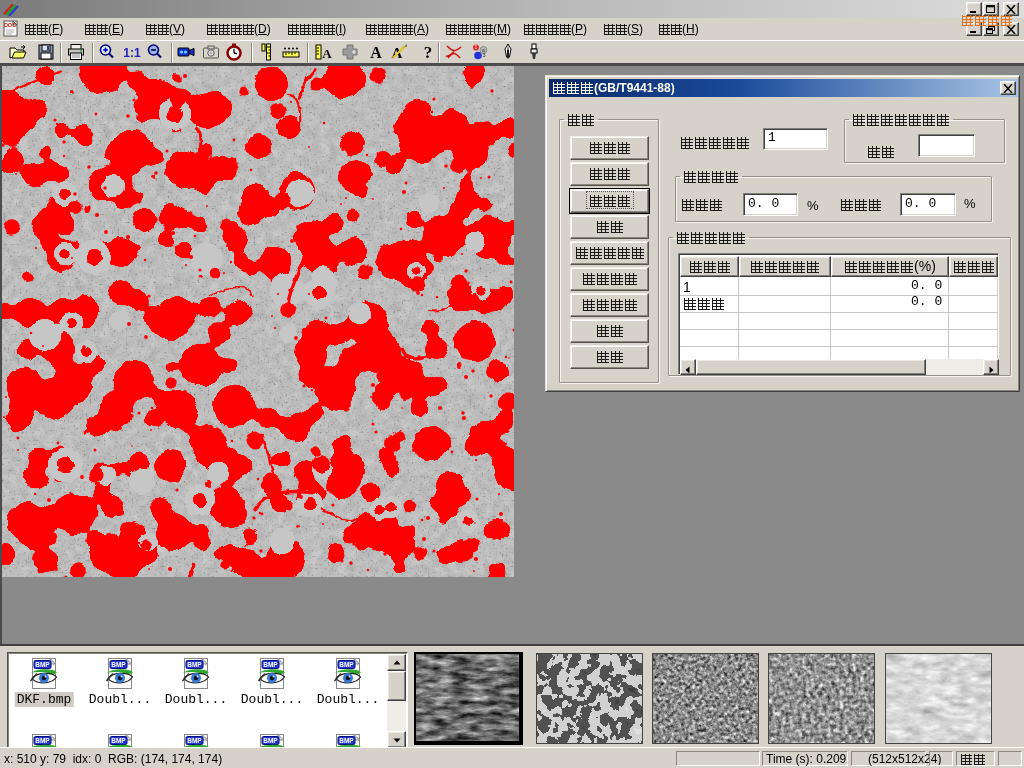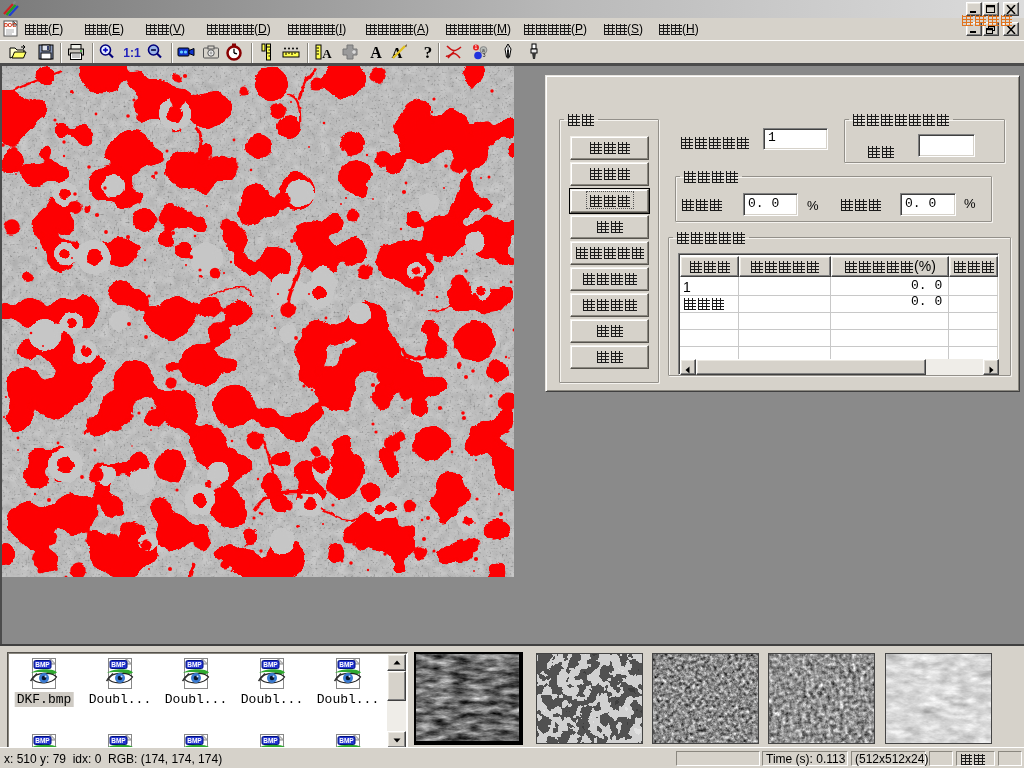--- a/index.html
+++ b/index.html
@@ -1072,20 +1072,28 @@
           <path d="M285 29 Q300 28 298 61" stroke-width="2.2"></path>
           <path d="M192 497 Q185 528 178 538" stroke-width="3.5"></path>
           <path d="M297 33 Q303 11 314 3" stroke-width="3.1"></path>
           <path d="M207 230 Q248 212 250 231" stroke-width="1.6"></path>
         </g>
 </svg></div>
 </div>
 <div class="abs" style="left:545px;top:75px;width:475px;height:317px;background:#d6d2ca;
 border-top:1px solid #e8e5df;border-left:1px solid #e8e5df;border-right:1px solid #404040;border-bottom:1px solid #404040;
 box-shadow:inset 1px 1px 0 #fff,inset -1px -1px 0 #8a877f;z-index:40">
+<div class="abs" style="left:3px;top:3px;width:469px;height:18px;background:linear-gradient(90deg,#0b2a68,#1a4a9a 40%,#a8c4e4);display:flex;align-items:center">
+<span style="margin-left:3px;font-size:12px;font-weight:bold;color:#fff;white-space:nowrap"><i class="cjw"></i><i class="cjw"></i><i class="cjw"></i>(GB/T9441-88)</span>
+<div class="wbtn" style="left:451px;top:2px">
+        <svg width="10" height="9" viewBox="0 0 10 9">
+          <path d="M1 0 L5 4.6 L9 0 M1 9 L5 4.6 L9 9" stroke="#000" stroke-width="1.5" fill="none"></path>
+        </svg>
+      </div>
+</div>
 <fieldset class="gb" style="left:13px;top:35px;width:100px;height:272px;">
       <legend><i class="cjl"></i><i class="cjl"></i></legend>
     </fieldset>
 <div class="btn" style="left:24px;top:60px;width:79px;height:24px;line-height:21px;"><i class="cjl"></i><i class="cjl"></i><i class="cjl"></i></div>
     <div class="btn" style="left:24px;top:86px;width:79px;height:24px;line-height:21px;"><i class="cjl"></i><i class="cjl"></i><i class="cjl"></i></div>
     <div class="btn" style="left:24px;top:113px;width:79px;height:24px;line-height:21px;outline:1px solid #000;outline-offset:0px"><span style="outline:1px dotted #555;padding:0 2px"><i class="cjl"></i><i class="cjl"></i><i class="cjl"></i></span></div>
     <div class="btn" style="left:24px;top:139px;width:79px;height:24px;line-height:21px;"><i class="cjl"></i><i class="cjl"></i></div>
     <div class="btn" style="left:24px;top:165px;width:79px;height:24px;line-height:21px;"><i class="cjl"></i><i class="cjl"></i><i class="cjl"></i><i class="cjl"></i><i class="cjl"></i></div>
     <div class="btn" style="left:24px;top:191px;width:79px;height:24px;line-height:21px;"><i class="cjl"></i><i class="cjl"></i><i class="cjl"></i><i class="cjl"></i></div>
     <div class="btn" style="left:24px;top:217px;width:79px;height:24px;line-height:21px;"><i class="cjl"></i><i class="cjl"></i><i class="cjl"></i><i class="cjl"></i></div>
@@ -1315,17 +1323,17 @@
             <feFuncG type="linear" slope="0.8" intercept="0.45"></feFuncG>
             <feFuncB type="linear" slope="0.8" intercept="0.45"></feFuncB>
           </feComponentTransfer>
         </filter>
         <rect width="105" height="89" filter="url(#tE)"></rect>
       </svg></div>
 </div>
 <div class="abs" style="left:0;top:747px;width:1024px;height:21px;background:#d6d2ca;border-top:1px solid #fff">
 <div class="abs" style="left:4px;top:4px;font-size:12px;color:#000;white-space:nowrap">x: 510 y: 79&nbsp; idx: 0&nbsp; RGB: (174, 174, 174)</div>
 <div class="abs" style="left:676px;top:3px;width:84px;height:15px;border-top:1px solid #8a877f;border-left:1px solid #8a877f;border-right:1px solid #fff;border-bottom:1px solid #fff;font-size:12px;line-height:14px;padding-left:3px;white-space:nowrap"></div>
-<div class="abs" style="left:762px;top:3px;width:86px;height:15px;border-top:1px solid #8a877f;border-left:1px solid #8a877f;border-right:1px solid #fff;border-bottom:1px solid #fff;font-size:12px;line-height:14px;padding-left:3px;white-space:nowrap">Time (s): 0.113</div>
-<div class="abs" style="left:851px;top:3px;width:75px;height:15px;border-top:1px solid #8a877f;border-left:1px solid #8a877f;border-right:1px solid #fff;border-bottom:1px solid #fff;font-size:12px;line-height:14px;padding-left:3px;white-space:nowrap">(512x512x24)</div>
+<div class="abs" style="left:762px;top:3px;width:86px;height:15px;border-top:1px solid #8a877f;border-left:1px solid #8a877f;border-right:1px solid #fff;border-bottom:1px solid #fff;font-size:12px;line-height:14px;padding-left:3px;white-space:nowrap">Time (s): 0.209</div>
+<div class="abs" style="left:851px;top:3px;width:75px;height:15px;border-top:1px solid #8a877f;border-left:1px solid #8a877f;border-right:1px solid #fff;border-bottom:1px solid #fff;font-size:12px;line-height:14px;padding-left:16px;white-space:nowrap">(512x512x24)</div>
 <div class="abs" style="left:929px;top:3px;width:24px;height:15px;border-top:1px solid #8a877f;border-left:1px solid #8a877f;border-right:1px solid #fff;border-bottom:1px solid #fff;font-size:12px;line-height:14px;padding-left:3px;white-space:nowrap"></div>
 <div class="abs" style="left:956px;top:3px;width:39px;height:15px;border-top:1px solid #8a877f;border-left:1px solid #8a877f;border-right:1px solid #fff;border-bottom:1px solid #fff;font-size:12px;line-height:14px;padding-left:3px;white-space:nowrap"><i class="cjs"></i><i class="cjs"></i></div>
 <div class="abs" style="left:998px;top:3px;width:24px;height:15px;border-top:1px solid #8a877f;border-left:1px solid #8a877f;border-right:1px solid #fff;border-bottom:1px solid #fff;font-size:12px;line-height:14px;padding-left:3px;white-space:nowrap"></div>
 </div>
 </body></html>

